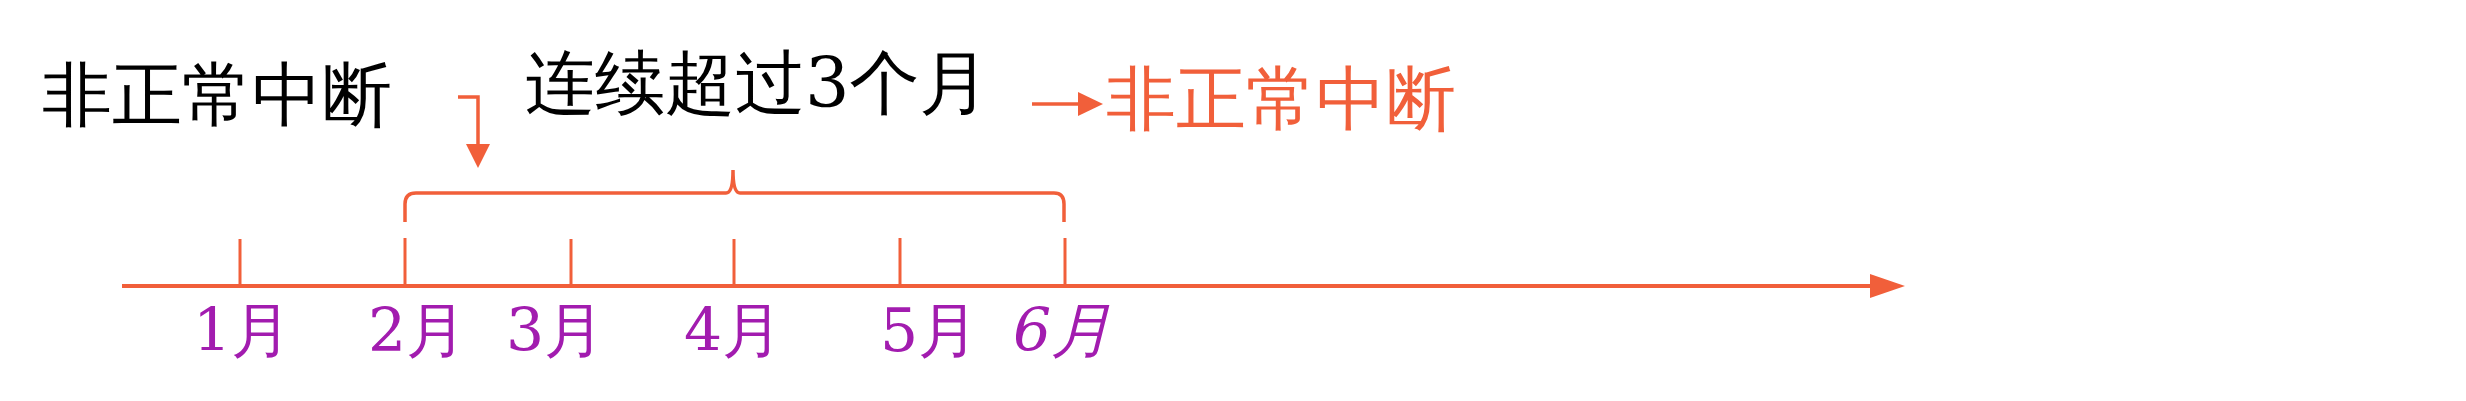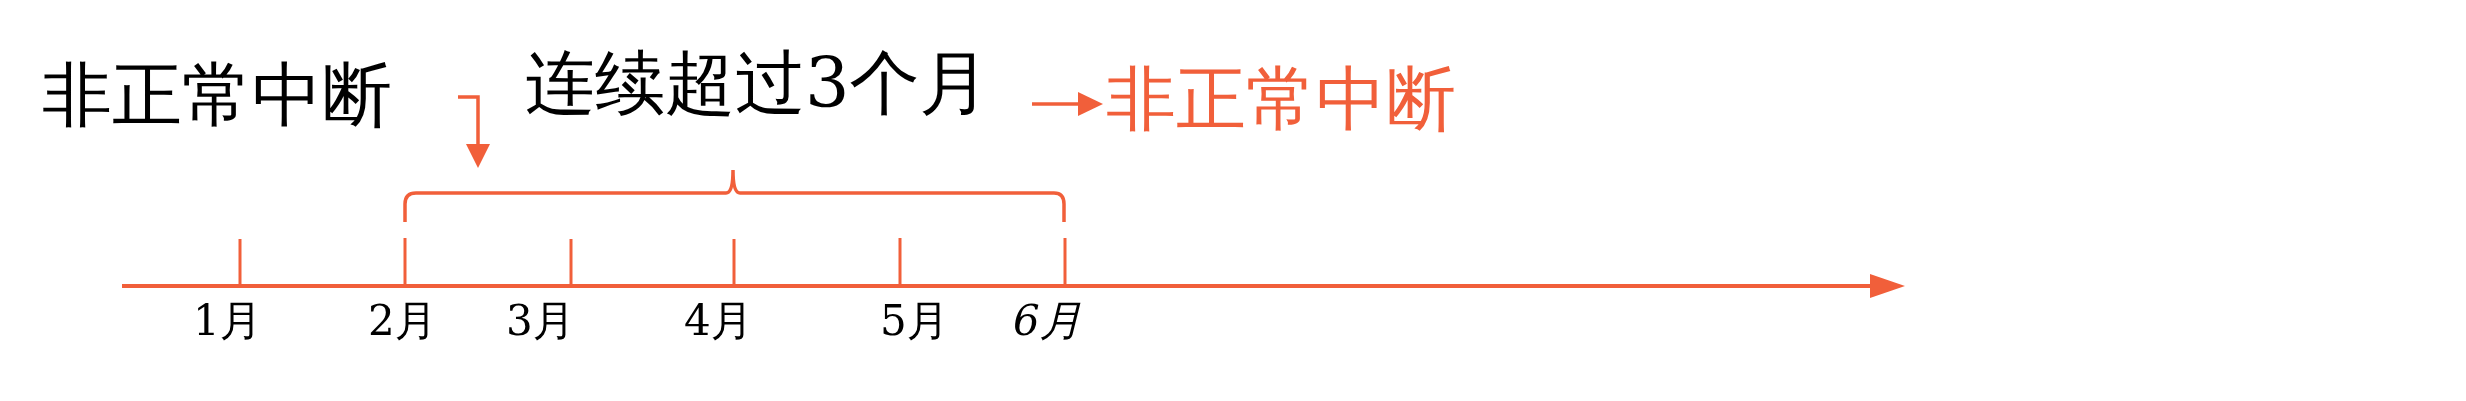--- a/index.html
+++ b/index.html
@@ -1,21 +1,21 @@
 <!DOCTYPE html>
 <html><head>
   <meta charset="utf-8">
   <style>
     html, body { margin: 0; padding: 0; background: #ffffff; }
     body { width: 2466px; height: 401px; position: relative; overflow: hidden;
            font-family: "DejaVu Serif", "Liberation Serif", serif; }
     .txt { position: absolute; white-space: nowrap; line-height: 1; }
     .big { font-size: 70px; color: #000000; }
     .orange { color: #f15f3a; }
-    .month { font-size: 42px; color: #000000; position: absolute; top: 300px; white-space: nowrap; line-height: 1; }
+    .month { font-size: 60px; color: #a21caf; position: absolute; top: 300px; white-space: nowrap; line-height: 1; }
     svg.diagram { position: absolute; left: 0; top: 0; }
   </style>
 </head>
 <body>
 
 <svg class="diagram" width="2466" height="401" viewBox="0 0 2466 401">
 
   <g>
     <line x1="122" y1="286" x2="1880" y2="286" stroke="#f15f3a" stroke-width="4"></line>
     <polygon points="1870,274 1905,286 1870,298" fill="#f15f3a"></polygon>

